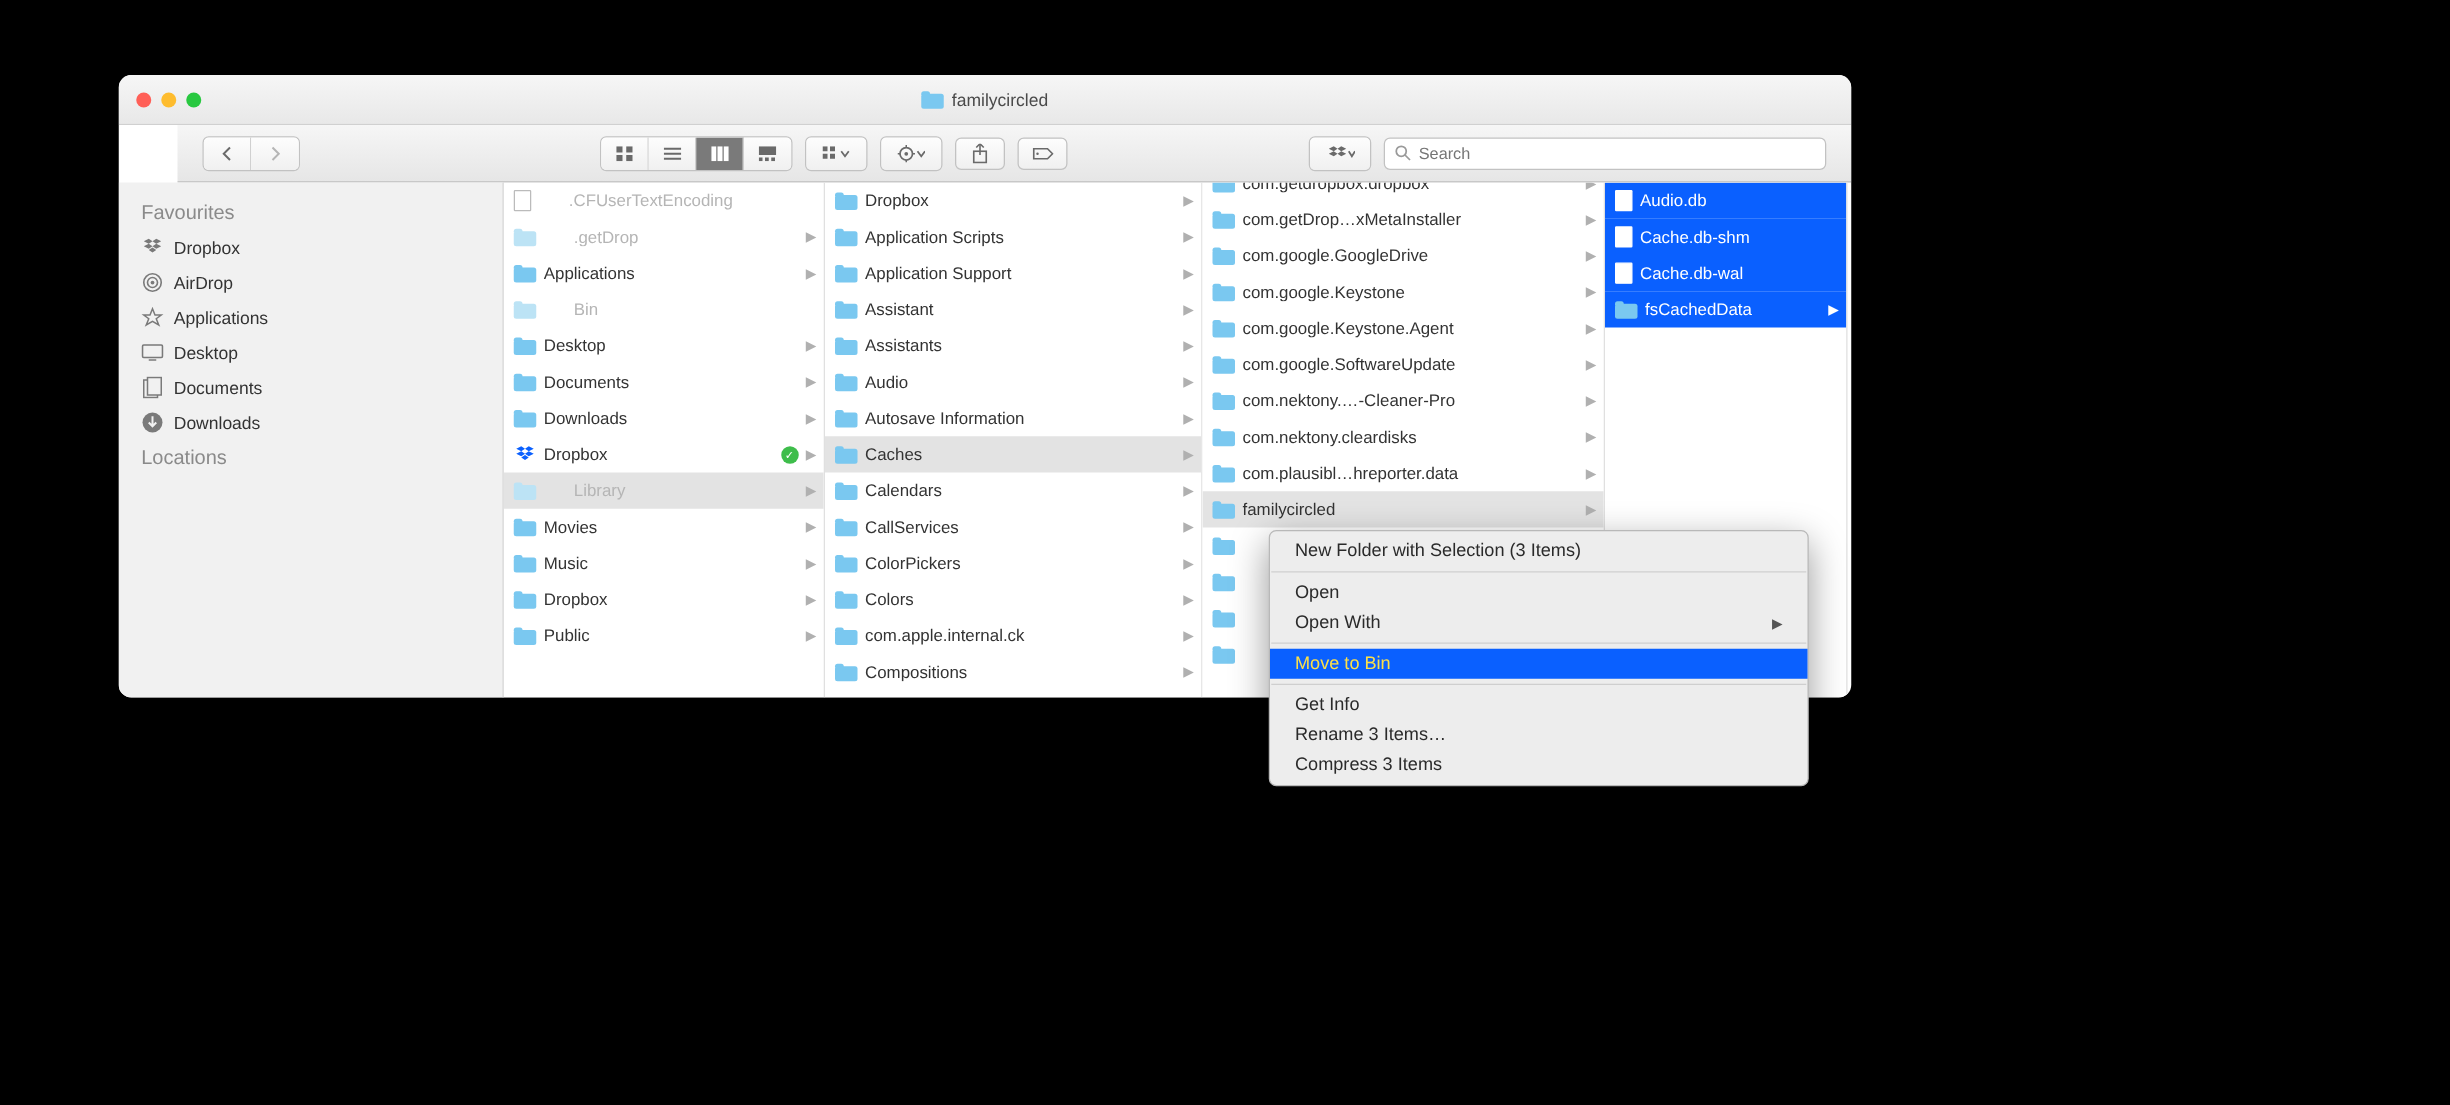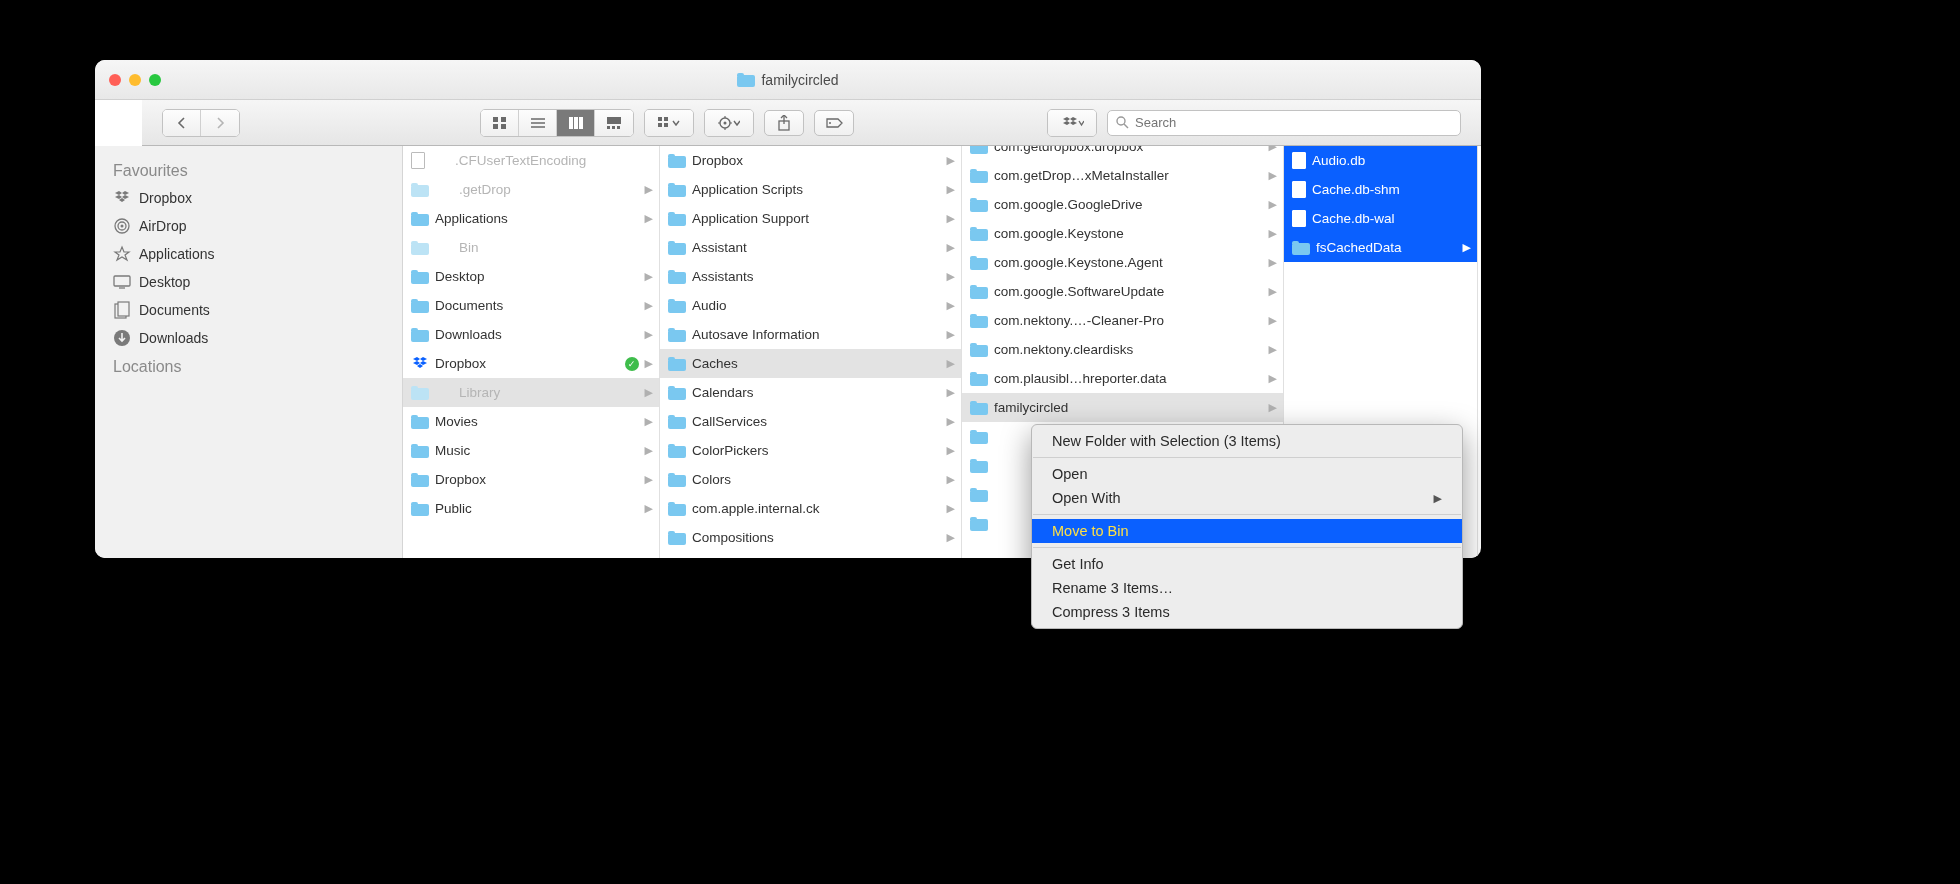--- a/index.html
+++ b/index.html
@@ -219,21 +219,20 @@
       position: absolute;
       left: 1015px;
       top: 424px;
       width: 432px;
       background: #ededed;
       border: 1px solid #b8b8b8;
       border-radius: 6px;
       box-shadow: 0 10px 30px rgba(0,0,0,0.4);
       padding: 4px 0;
       z-index: 100;
-      margin-left: 16px;
     }
     .cm-item {
       padding: 4px 20px;
       font-size: 14.5px;
       color: #2a2a2a;
       display: flex;
       align-items: center;
       justify-content: space-between;
     }
     .cm-item.hl {

